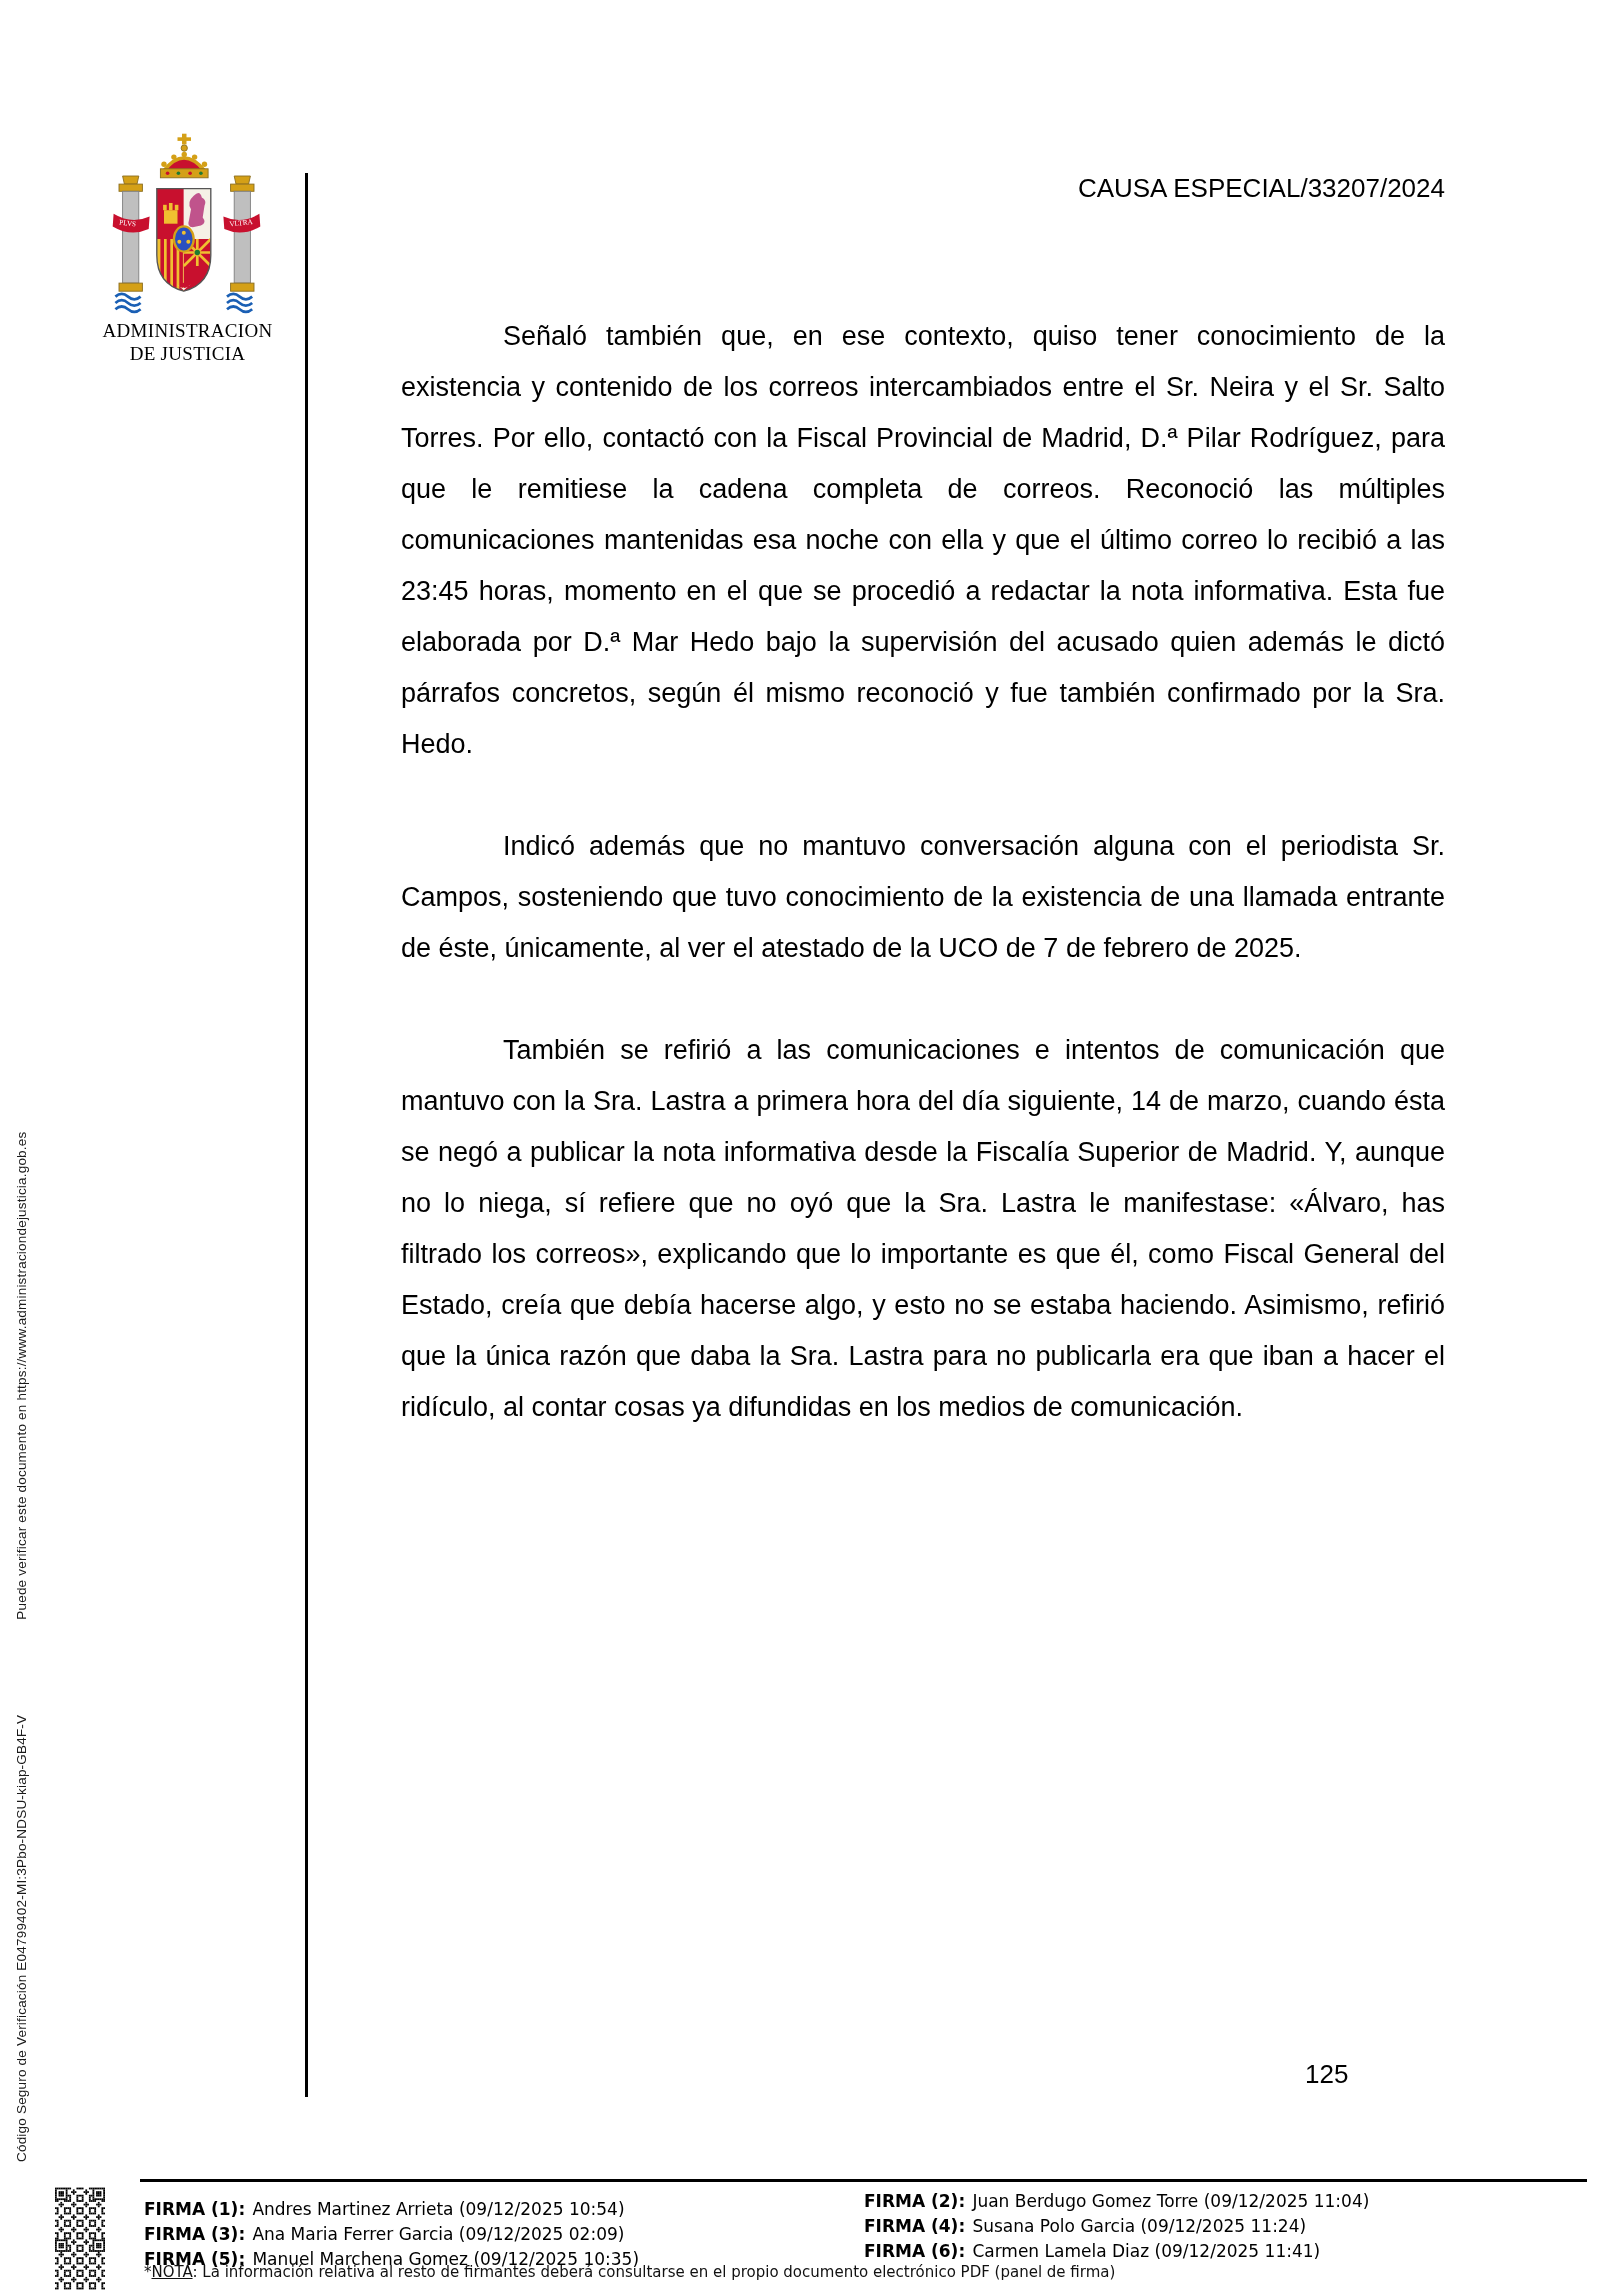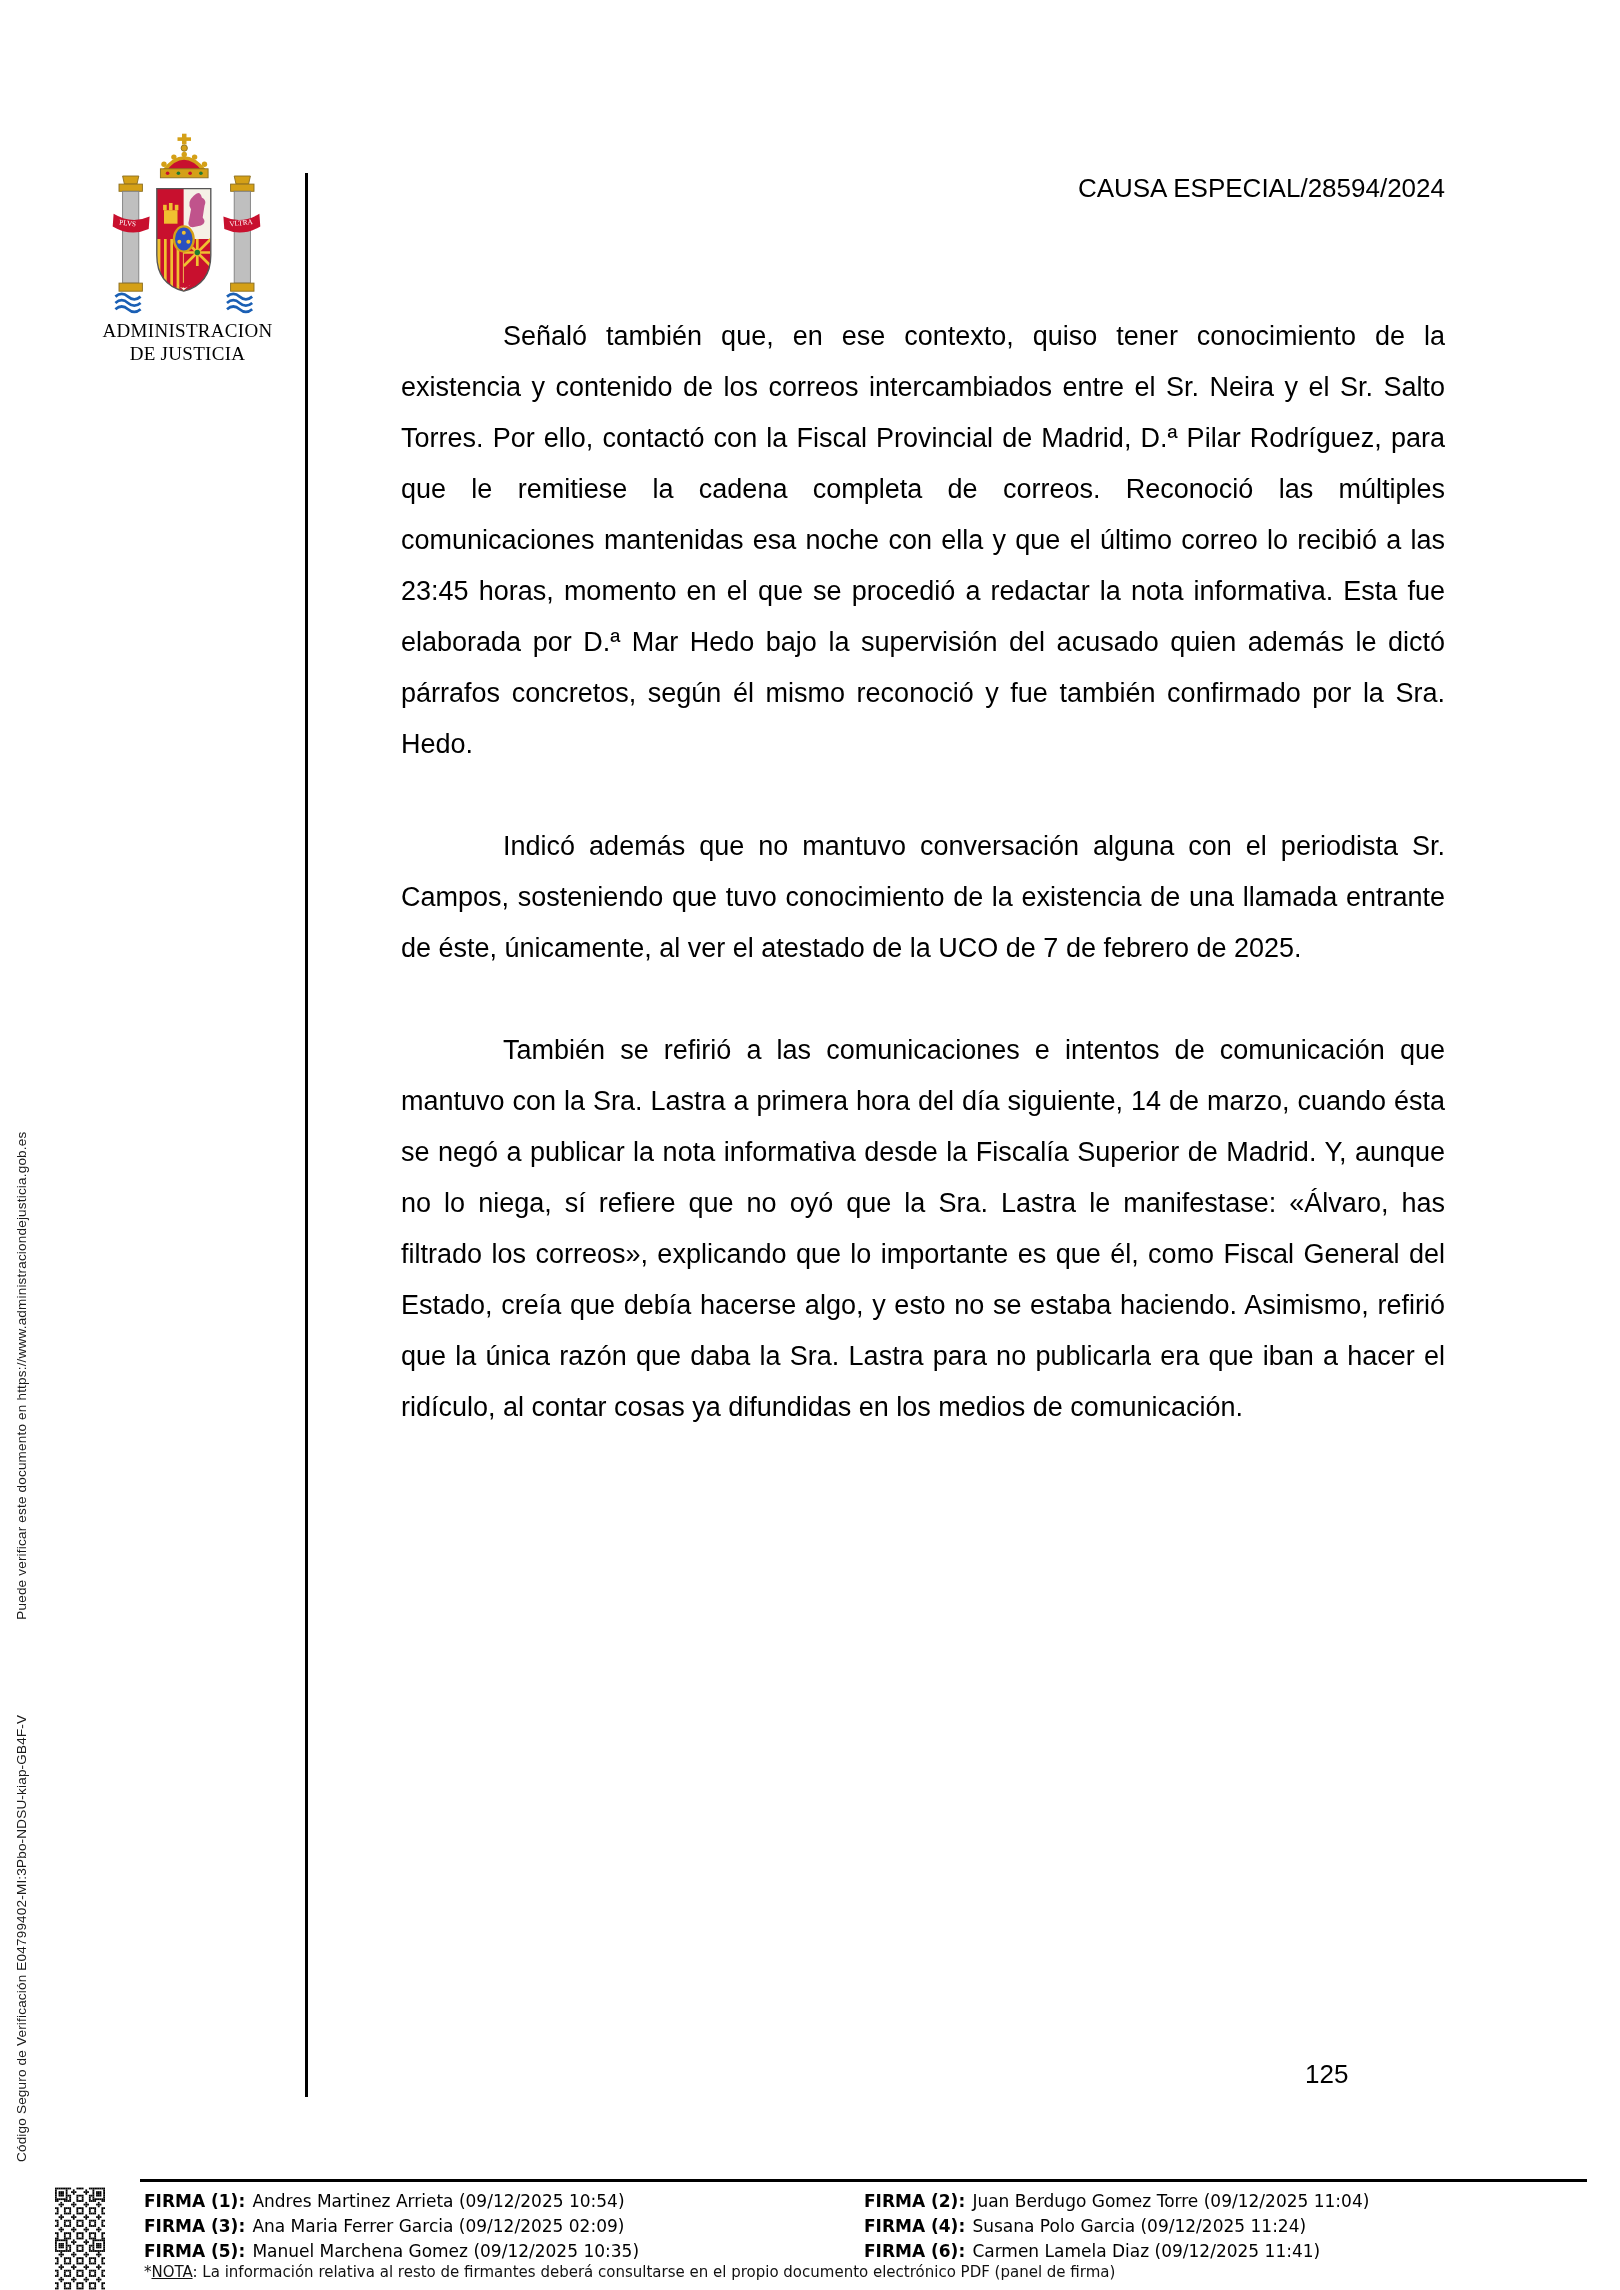--- a/index.html
+++ b/index.html
@@ -34,21 +34,21 @@
   .page-number{
     position:absolute;left:1305px;top:2059px;width:140px;text-align:left;font-size:26px;color:#000;
   }
   .footer-rule{position:absolute;left:140px;top:2179px;width:1447px;height:2.7px;background:#000;}
   .qr{position:absolute;left:55px;top:2187px;}
   .signatures{
     position:absolute;left:144px;top:2189px;width:1443px;
     font-family:"DejaVu Sans",sans-serif;font-size:17px;line-height:25px;color:#000;
   }
   .sig-col{position:absolute;top:0;}
-  .sig-col.left{left:0;}
+  .sig-col.left{left:0;margin-top:8px;}
   .sig-col.right{left:720px;}
   .sig-row b{font-weight:bold;margin-right:7.2px;}
   .note{
     position:absolute;left:144px;top:2263px;width:1404px;
     font-family:"DejaVu Sans",sans-serif;font-size:15px;color:#111;
   }
   .note .u{text-decoration:underline;}
 </style>
 </head>
 <body>
@@ -139,21 +139,21 @@
     <circle cx="87" cy="123" r="2.2" fill="#f0c030"></circle>
   </svg>
 
   <div class="org-caption">
     <div>ADMINISTRACION</div>
     <div>DE JUSTICIA</div>
   </div>
 
   <div class="vrule"></div>
 
-  <div class="case-number">CAUSA ESPECIAL/28594/2024</div>
+  <div class="case-number">CAUSA ESPECIAL/33207/2024</div>
 
   <div class="doc-body">
     <p class="indent">Señaló también que, en ese contexto, quiso tener conocimiento de la existencia y contenido de los correos intercambiados entre el Sr. Neira y el Sr. Salto Torres. Por ello, contactó con la Fiscal Provincial de Madrid, D.ª Pilar Rodríguez, para que le remitiese la cadena completa de correos. Reconoció las múltiples comunicaciones mantenidas esa noche con ella y que el último correo lo recibió a las 23:45 horas, momento en el que se procedió a redactar la nota informativa. Esta fue elaborada por D.ª Mar Hedo bajo la supervisión del acusado quien además le dictó párrafos concretos, según él mismo reconoció y fue también confirmado por la Sra. Hedo.</p>
     <p class="indent">Indicó además que no mantuvo conversación alguna con el periodista Sr. Campos, sosteniendo que tuvo conocimiento de la existencia de una llamada entrante de éste, únicamente, al ver el atestado de la UCO de 7 de febrero de 2025.</p>
     <p class="indent">También se refirió a las comunicaciones e intentos de comunicación que mantuvo con la Sra. Lastra a primera hora del día siguiente, 14 de marzo, cuando ésta se negó a publicar la nota informativa desde la Fiscalía Superior de Madrid. Y, aunque no lo niega, sí refiere que no oyó que la Sra. Lastra le manifestase: «Álvaro, has filtrado los correos», explicando que lo importante es que él, como Fiscal General del Estado, creía que debía hacerse algo, y esto no se estaba haciendo. Asimismo, refirió que la única razón que daba la Sra. Lastra para no publicarla era que iban a hacer el ridículo, al contar cosas ya difundidas en los medios de comunicación.</p>
   </div>
 
   <div class="page-number">125</div>
 
   <div class="footer-rule"></div>

